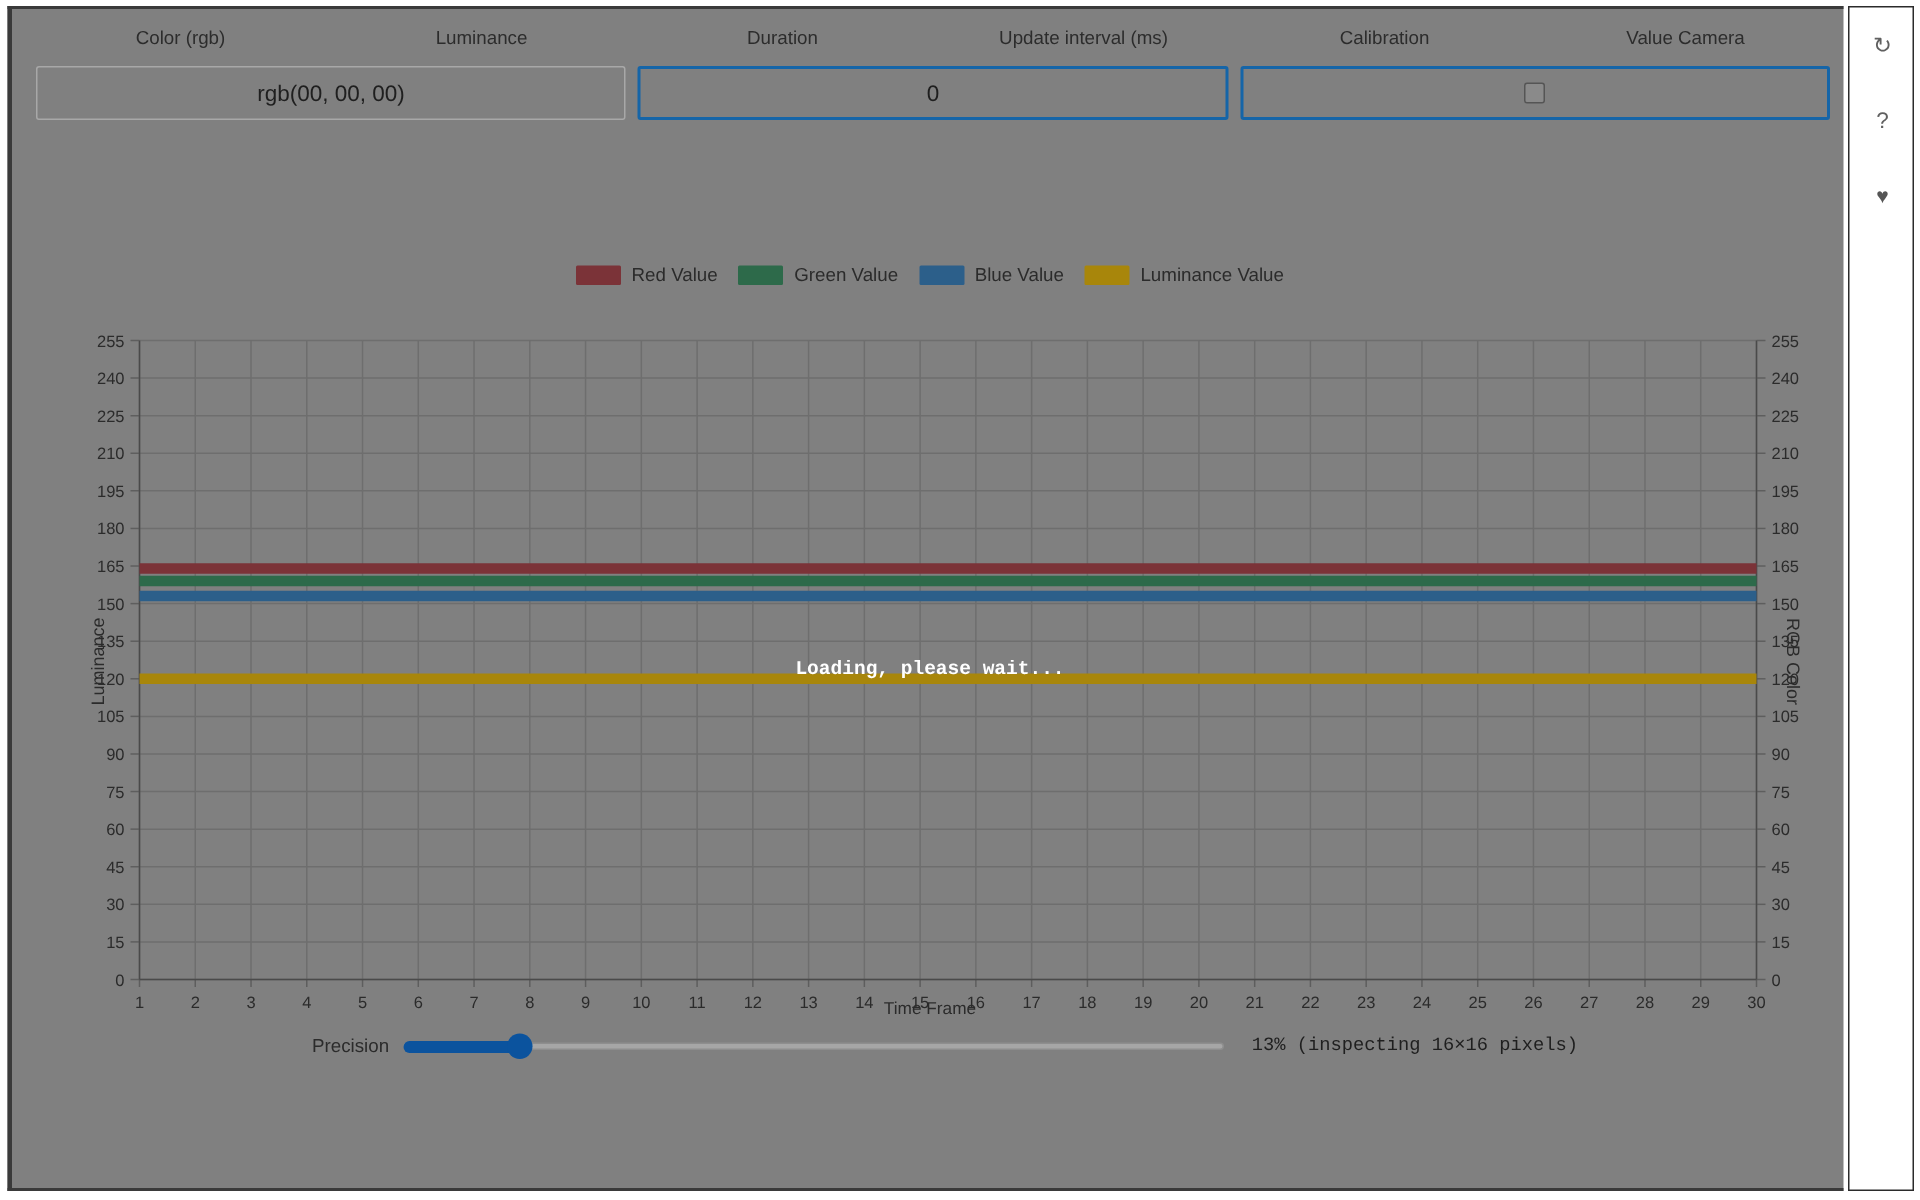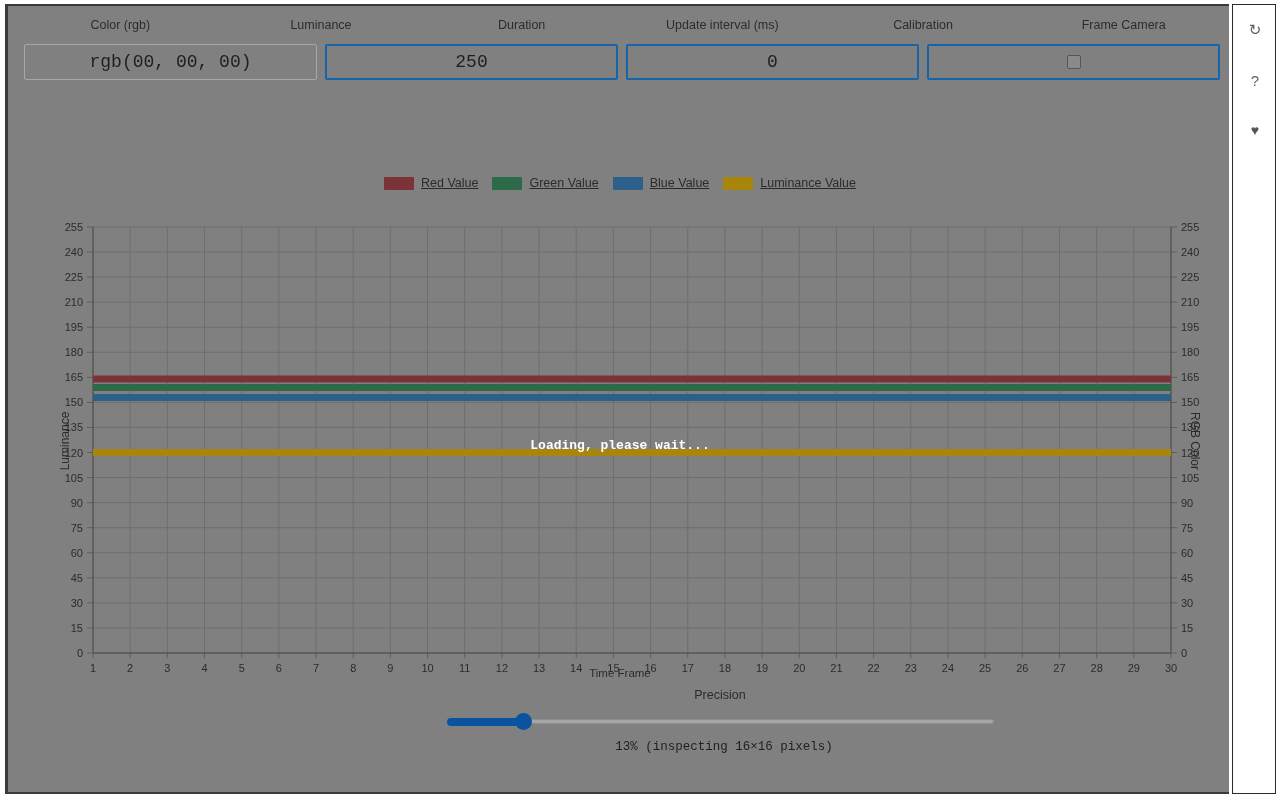--- a/index.html
+++ b/index.html
@@ -75,22 +75,22 @@
     font-family: "Liberation Mono", monospace;
     font-size: 12.5px;
     color: #1f1f1f;
     border-radius: 2px;
   }
   .status-box.focus { border: 2px solid #1565a8; }
   .status-box input {
     width: 100%; height: 100%;
     border: 0; outline: none; background: transparent;
     text-align: center;
-    font-family: Liberation Mono, monospace;
-    font-size: 18px;
+    font-family: Liberation Sans, sans-serif;
+    font-size: 15px;
     color: #1f1f1f;
   }
   .chk {
     width: 14px; height: 14px;
     border: 1px solid #555;
     background: #8a8a8a;
     border-radius: 2px;
     cursor: pointer;
   }
 
@@ -117,21 +117,21 @@
     align-items: center;
     justify-content: center;
     gap: 14px;
     height: 22px;
   }
   .legend-item { display: flex; align-items: center; gap: 7px; }
   .legend-swatch {
     width: 30px; height: 13px;
     border-radius: 1px;
   }
-  .legend-text { font-size: 12.5px; color: #2b2b2b; text-decoration: underline; }
+  .legend-text { font-size: 12.5px; color: #2b2b2b; }
 
   .plot-shell {
     position: relative;
     margin-top: 7px;
     height: 480px;
   }
   .axis-title-left, .axis-title-right {
     position: absolute;
     top: 50%;
     font-size: 12px;
@@ -173,21 +173,20 @@
   
   .precision-row {
     position: absolute;
     left: 0; top: 682px;
     width: 1224px;
     display: flex;
     align-items: center;
     justify-content: flex-start;
     padding-left: 200px;
     gap: 10px;
-    flex-direction: column;
   }
   .precision-label { font-size: 12.5px; color: #2b2b2b; }
   .slider {
     position: relative;
     width: 547px; height: 18px;
     display: flex; align-items: center;
     cursor: pointer;
   }
   .slider-track {
     position: absolute; left: 0; top: 7px;
@@ -235,32 +234,27 @@
           <div class="status-cell">
             <div class="status-label">Duration</div>
           </div>
           <div class="status-cell">
             <div class="status-label">Update interval (ms)</div>
           </div>
           <div class="status-cell">
             <div class="status-label">Calibration</div>
           </div>
           <div class="status-cell">
-            <div class="status-label">Frame Camera</div>
+            <div class="status-label">Value Camera</div>
           </div>
         </div>
       <div class="status-boxes" id="status-boxes">
           <div class="status-cell">
             <div class="status-box">
               <input type="text" value="rgb(00, 00, 00)" style="">
-            </div>
-          </div>
-          <div class="status-cell">
-            <div class="status-box focus">
-              <input type="text" value="250" style="">
             </div>
           </div>
           <div class="status-cell">
             <div class="status-box focus">
               <input type="text" value="0" style="">
             </div>
           </div>
           <div class="status-cell">
             <div class="status-box focus">
               <div class="chk"></div>

